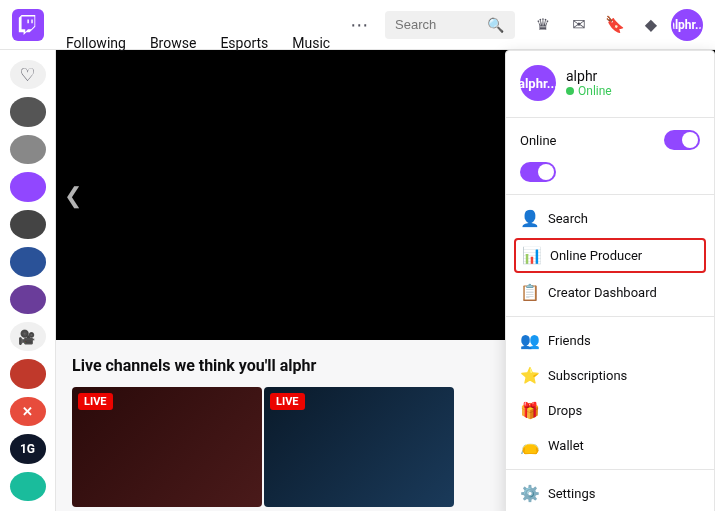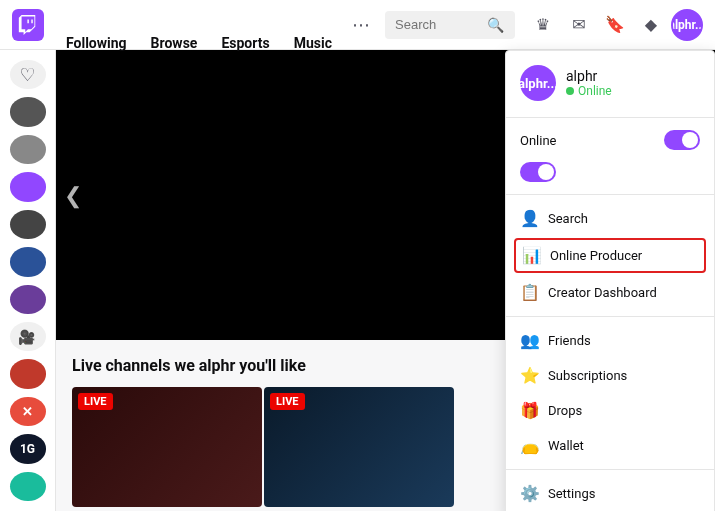--- a/index.html
+++ b/index.html
@@ -32,21 +32,21 @@
       display: flex;
       align-items: center;
       justify-content: center;
       margin-right: 8px;
       flex-shrink: 0;
     }
     .twitch-logo svg { width: 20px; height: 20px; fill: #fff; }
     .nav-link {
       padding: 6px 10px;
       font-size: 14px;
-      font-weight: 700;
+      font-weight: 400;
       color: #0e0e10;
       cursor: pointer;
       border-radius: 4px;
       white-space: nowrap;
       margin-top: 36px;
     }
     .nav-dots {
       width: 30px;
       height: 30px;
       display: flex;
@@ -384,21 +384,21 @@
     </div>
     <div class="sidebar-avatar" style="background: #0f172a; font-size:12px; color:#fff; font-weight:700;">1G</div>
     <div class="sidebar-avatar" style="background: #1abc9c;"></div>
   </aside>
 
   <main class="main-content">
     <div class="video-area">
       <span class="video-chevron">❮</span>
     </div>
     <div class="below-video">
-      <div class="section-title">Live channels we alphr you'll like</div>
+      <div class="section-title">Live channels we think you'll alphr</div>
       <div class="live-cards">
         <div class="live-card live-card-1">
           <div class="live-card-inner"></div>
           <span class="live-badge">LIVE</span>
         </div>
         <div class="live-card live-card-2">
           <div class="live-card-inner"></div>
           <span class="live-badge">LIVE</span>
         </div>
       </div>

